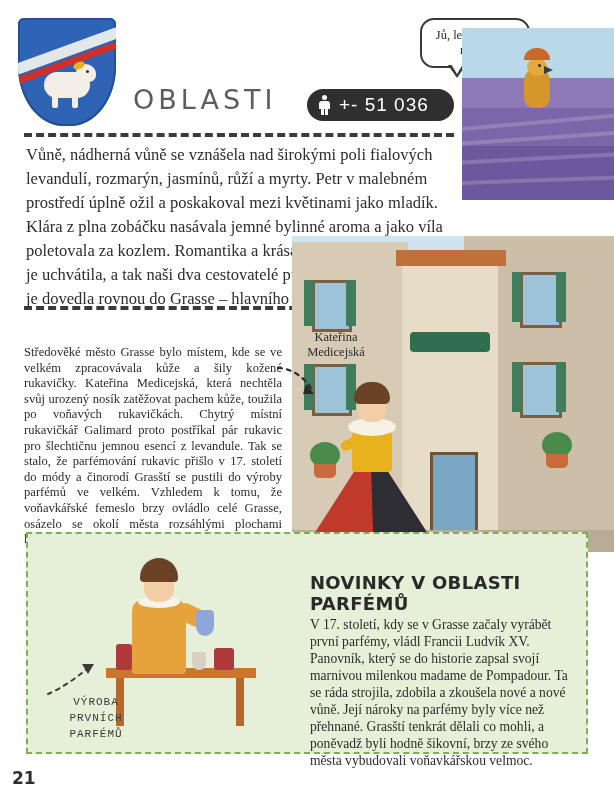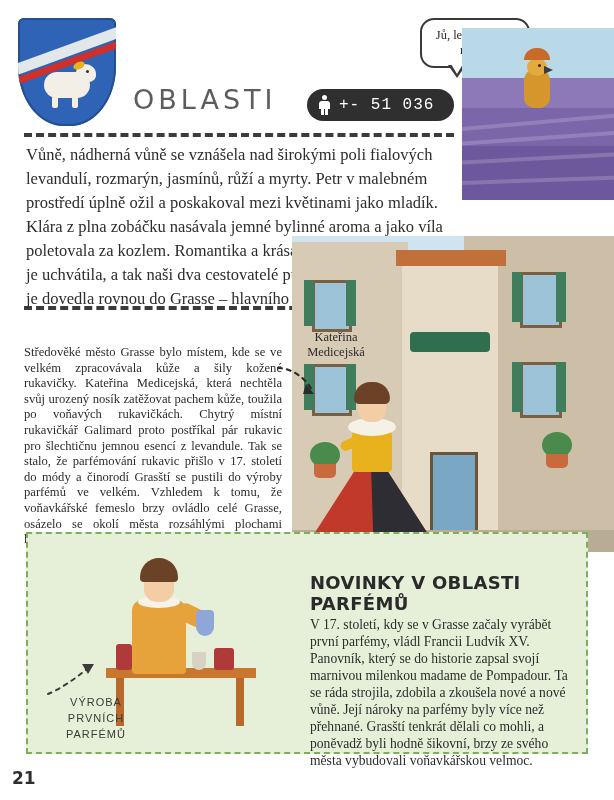--- a/index.html
+++ b/index.html
@@ -162,22 +162,22 @@
   .pop-pill .person .l1, .pop-pill .person .l2 {
     position: absolute;
     top: 14px;
     width: 3px; height: 6px;
     background: #fff;
   }
   .pop-pill .person .l1 { left: 2px; }
   .pop-pill .person .l2 { left: 6px; }
   .pop-pill .txt {
     color: #ffffff;
-    font-family: Liberation Mono, monospace;
-    font-size: 16px;
+    font-family: Liberation Sans, sans-serif;
+    font-size: 19px;
     letter-spacing: 1px;
     white-space: nowrap;
   }
 
   
   .dash-rule {
     position: absolute;
     height: 0;
     border-top: 4px dashed #3b3b3b;
   }
@@ -475,21 +475,21 @@
     line-height: 17px;
     color: #2c2c2c;
     margin-top: 18px;
   }
   .gb-caption {
     position: absolute;
     left: 46px;
     top: 694px;
     width: 100px;
     text-align: center;
-    font-family: Liberation Sans, sans-serif;
+    font-family: Liberation Mono, monospace;
     font-size: 11px;
     letter-spacing: 1px;
     line-height: 16px;
     color: #3a3a3a;
   }
   .gb-arrow {
     position: absolute;
     left: 44px;
     top: 660px;
     width: 60px;

